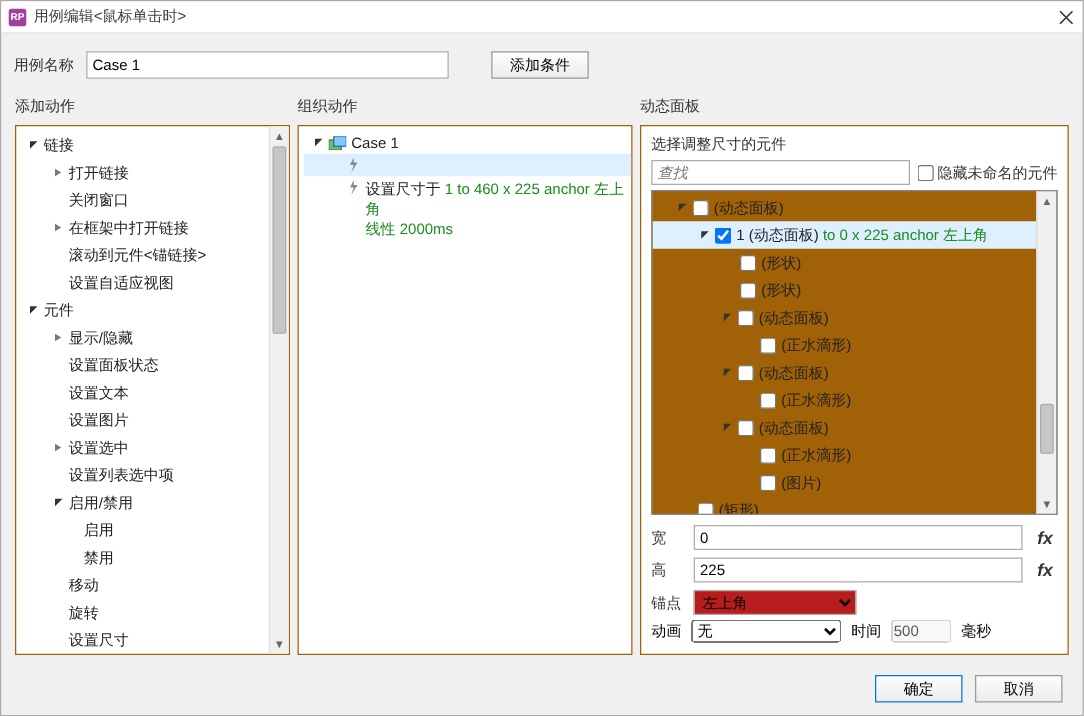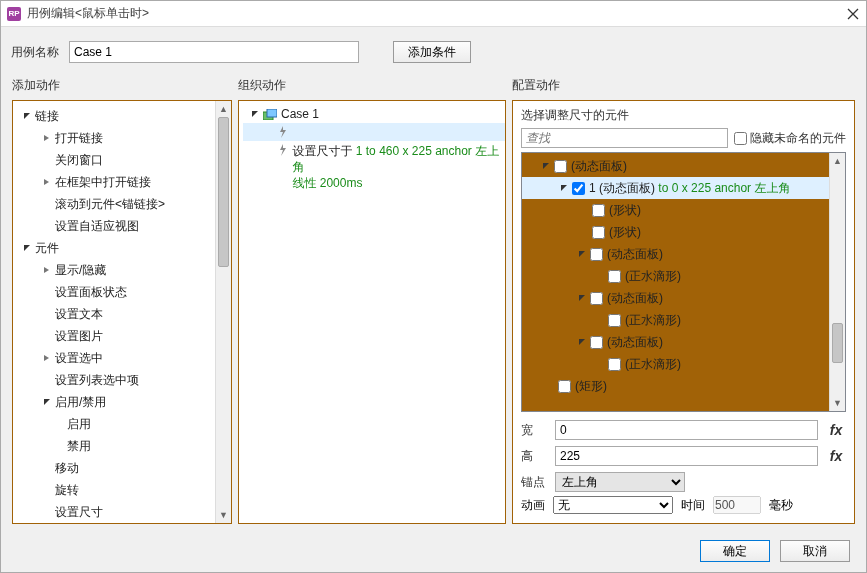--- a/index.html
+++ b/index.html
@@ -47,21 +47,21 @@
 .cfg-tree { position: absolute; left: 0; right: 16px; top: 0; bottom: 0; overflow: hidden; padding-top: 2px; }
 .cfg-tree .row { display: flex; align-items: center; height: 22px; white-space: nowrap; }
 .cfg-tree .sel { background: #def0ff; }
 .cfg-tree .row input[type=checkbox] { margin-right: 4px; }
 .cfg-tree .label { color: #222; }
 .cfg-tree .green { color: #1a8c1a; }
 .form { display: grid; grid-template-columns: 26px 1fr 20px; gap: 6px 8px; align-items: center; }
 .form .fl { color: #333; }
 .form input[type=text] { height: 20px; border: 1px solid #aaa; padding: 0 4px; background: #fff; }
 .fx { font-style: italic; font-weight: bold; color: #333; font-size: 14px; cursor: pointer; text-align: center; }
-.form select { height: 20px; border: 1px solid #aaa; background: #e5e5e5; padding: 0 2px; }
+.form select { height: 20px; border: 1px solid #aaa; background: #b91c1c; padding: 0 2px; }
 .anim-row { display: flex; align-items: center; gap: 8px; margin-top: 4px; }
 .anim-row select { width: 120px; }
 .anim-row .time-in { width: 48px; }
 .footer { display: flex; justify-content: flex-end; gap: 10px; padding: 8px 16px 10px 0; }
 .footer .btn { min-width: 70px; }
 .footer .btn.ok { border-color: #0078d7; }
 input[type=checkbox] { width: 13px; height: 13px; }
 </style>
 </head>
 <body>
@@ -219,21 +219,21 @@
                 <path d="M5 0 L2 6 L5 6 L3 12 L8 4 L5 4 Z" fill="#888"></path>
               </svg>
             </span>
           <span class="act-text" style="line-height:16px"><span>设置尺寸于</span> <span class="green">1 to 460 x 225 anchor 左上角</span><br><span class="green">线性 2000ms</span></span>
         </div>
       </div>
     </div>
   </div>
 
   <div class="col col3">
-    <div class="col-head">配置动作</div>
+    <div class="col-head">动态面板</div>
     <div class="col-body">
       <div class="cfg-top">
         <div class="cfg-header-row">
           <div class="cfg-title">选择调整尺寸的元件</div>
         </div>
         <div class="search-row">
           <input type="text" placeholder="查找" style="">
           <label>
               <input type="checkbox" style="">
               <span>隐藏未命名的元件</span>
@@ -299,20 +299,24 @@
                     <path d="M1 1 L7 1 L1 7 Z" fill="#333"></path>
                   </svg>
                 </span>
                 <input type="checkbox" style="">
                 <span class="label">(动态面板)</span>
               </div>
             <div class="row" style="padding-left:86px">
                 <input type="checkbox" style="">
                 <span class="label">(正水滴形)</span>
               </div>
+            <div class="row" style="padding-left:86px">
+                <input type="checkbox" style="">
+                <span class="label">(图片)</span>
+              </div>
             <div class="row" style="padding-left:36px">
                 <input type="checkbox" style="">
                 <span class="label">(矩形)</span>
               </div>
 
           </div>
           <div class="scroll-v">
             <div class="arr" style="top:0">▲</div>
             <div class="thumb" style="top:170px;height:40px"></div>
             <div class="arr" style="bottom:0">▼</div>

